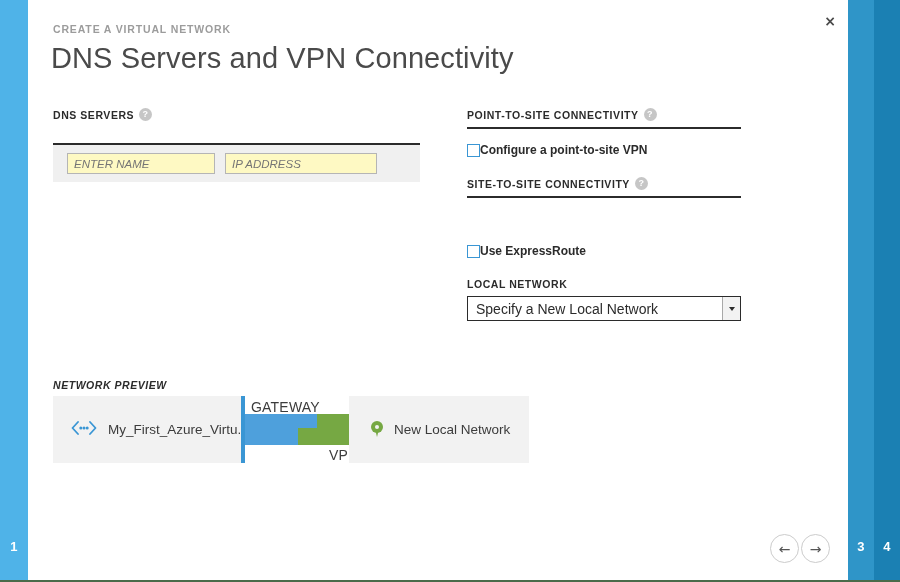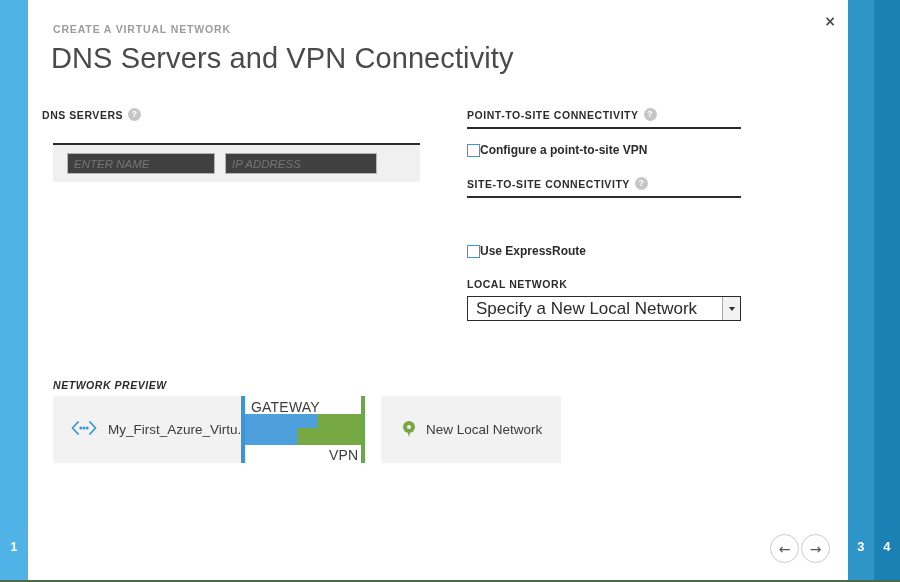--- a/index.html
+++ b/index.html
@@ -93,35 +93,35 @@
     line-height: 1;
     cursor: pointer;
     font-family: "Liberation Sans", sans-serif;
   }
   .rule {
     height: 2px;
     background: #2b2b2b;
   }
 
   
-  #dns-label { position: absolute; left: 42px; top: 108px; align-items: center; }
+  #dns-label { position: absolute; left: 53px; top: 108px; align-items: center; }
   #dns-panel {
     position: absolute;
     left: 53px; top: 143px;
     width: 367px; height: 39px;
     background: #f0f0f0;
     border-top: 2px solid #2b2b2b;
     display: flex;
     align-items: center;
     padding-left: 14px;
     gap: 10px;
   }
   .txt-input {
     height: 21px;
-    background: #404040;
+    background: #fef9c3;
     border: 1px solid #b5b5b5;
     font-family: "Liberation Sans", sans-serif;
     font-size: 11.5px;
     font-style: italic;
     color: #8a8a8a;
     padding: 0 6px;
     outline: none;
   }
   #dns-name-input { width: 148px; }
   #dns-ip-input   { width: 152px; }
@@ -166,21 +166,21 @@
   #local-net-label { position: absolute; left: 467px; top: 278px; }
   #local-net-select {
     position: absolute;
     left: 467px; top: 296px;
     width: 274px; height: 25px;
     background: #ffffff;
     border: 1px solid #2b2b2b;
     display: flex;
     align-items: center;
     justify-content: space-between;
-    font-size: 17px;
+    font-size: 14px;
     color: #2b2b2b;
     padding-left: 8px;
     cursor: pointer;
   }
   .select-arrow {
     width: 18px; height: 23px;
     border-left: 1px solid #a8a8a8;
     background: #f2f2f2;
     display: flex;
     align-items: center;
@@ -208,21 +208,21 @@
     background: #f2f2f2;
     display: flex;
     align-items: center;
     gap: 11px;
     padding-left: 18px;
     font-size: 13.5px;
     color: #3c3c3c;
     cursor: pointer;
   }
   #node-vnet  { left: 0;   width: 188px; }
-  #node-local { left: 328px; width: 180px; padding-left: 22px; }
+  #node-local { left: 296px; width: 180px; padding-left: 22px; }
 
   #connector { position: absolute; left: 188px; top: 0; width: 124px; height: 67px; }
   .edge-bar { position: absolute; top: 0; width: 4px; height: 67px; }
   #edge-left  { left: 0;   background: #3a96d4; }
   #edge-right { left: 120px; background: #6aa84f; }
 
   #band-blue-top {
     position: absolute;
     left: 4px; top: 18px;
     width: 72px; height: 14px;

